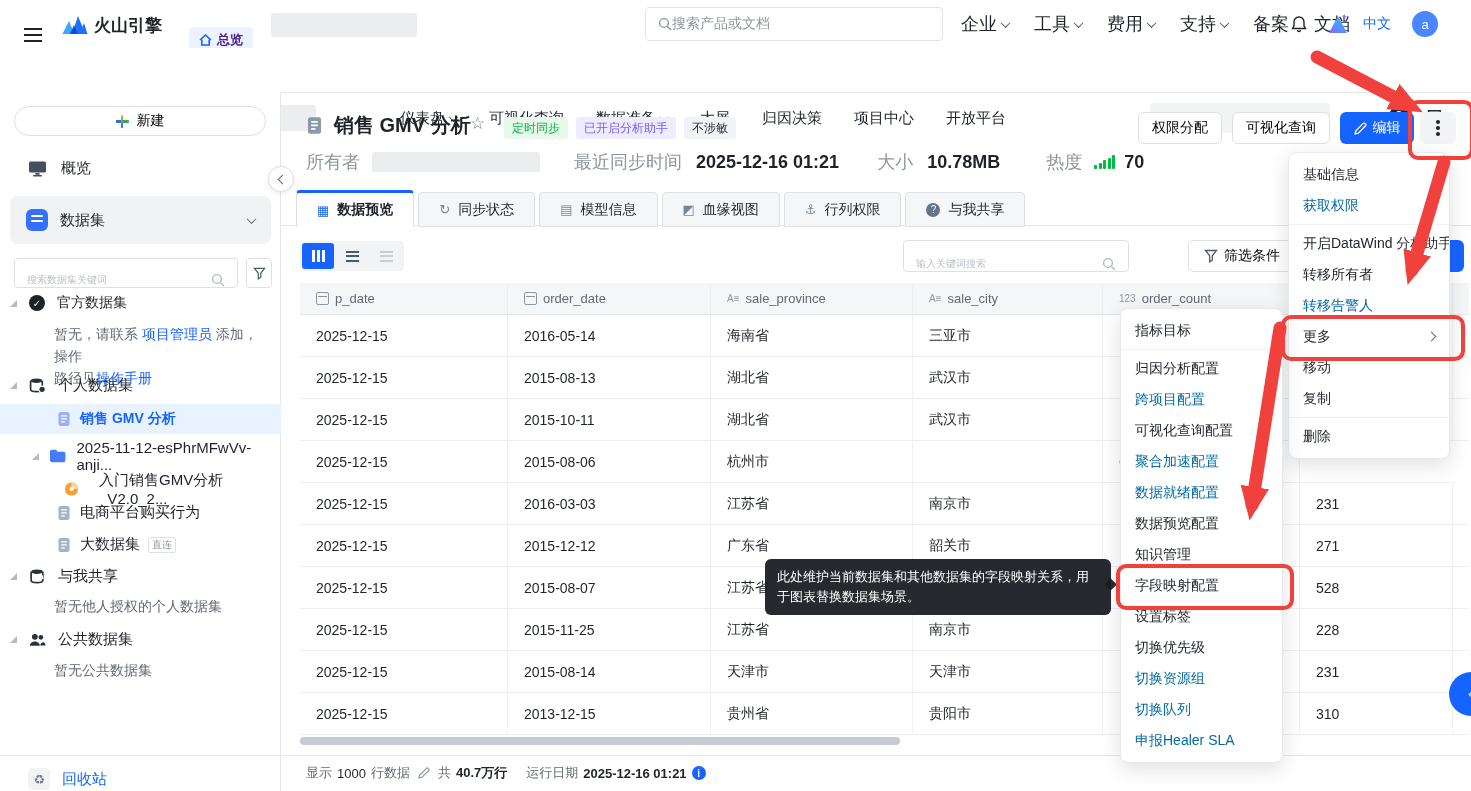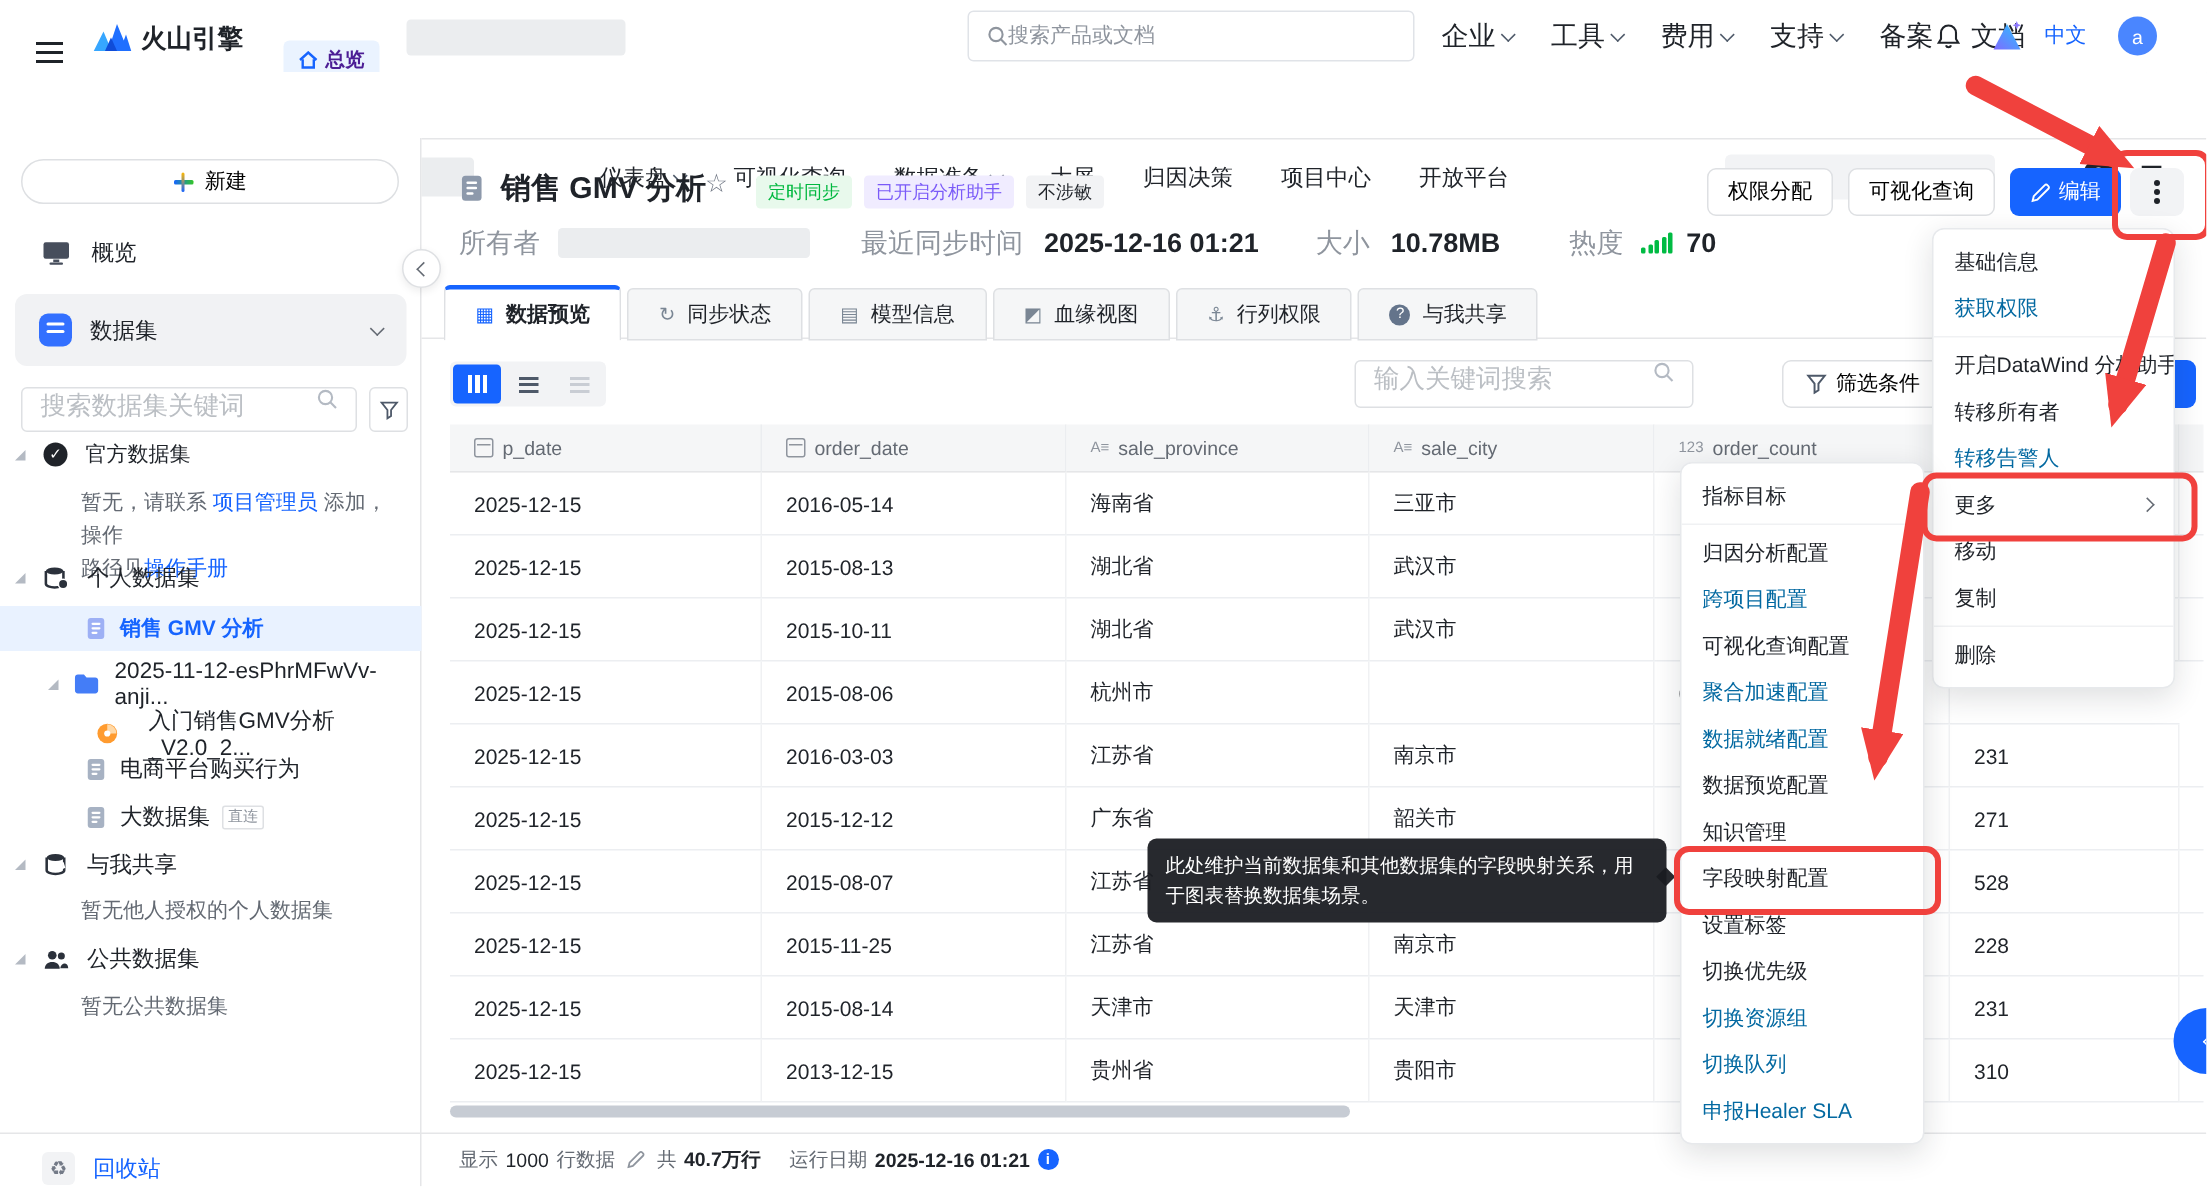--- a/index.html
+++ b/index.html
@@ -56,21 +56,21 @@
   .tab.active .tab-ic{color:#1664ff}
   .qic{width:14px;height:14px;border-radius:50%;background:#64748b;color:#fff!important;font-size:10px!important;display:flex;align-items:center;justify-content:center}
   .tabline{position:absolute;left:281px;top:225px;width:1190px;height:1px;background:#e5e6e8;z-index:1}
   
   .vsw{position:absolute;left:300px;top:241px;height:30px;background:#f2f3f5;border-radius:4px;display:flex;align-items:center;padding:2px;gap:2px;box-sizing:border-box}
   .vbtn{width:32px;height:26px;border-radius:3px;display:flex;align-items:center;justify-content:center;cursor:pointer}
   .vbtn.on{background:#1664ff}
   .ic-cols{width:13px;height:12px;background:repeating-linear-gradient(90deg,#fff 0 3px,transparent 3px 5px)}
   .ic-list{width:13px;height:11px;background:repeating-linear-gradient(0deg,#4e5969 0 2px,transparent 2px 4.5px)}
   .ic-rows{width:13px;height:11px;background:repeating-linear-gradient(0deg,#c9cdd4 0 2px,transparent 2px 4.5px)}
-  .inp{position:absolute;border:1px solid #dee0e3;border-radius:4px;background:#fff;display:flex;align-items:flex-start;box-sizing:border-box;color:#bbbfc4;font-size:17px;padding:0 12px;justify-content:space-between}
+  .inp{position:absolute;border:1px solid #dee0e3;border-radius:4px;background:#fff;display:flex;align-items:flex-end;box-sizing:border-box;color:#bbbfc4;font-size:10px;padding:0 12px;justify-content:space-between}
   
   .tgrid{display:grid;grid-template-columns:208px 203px 202px 190px 197px 153px 13px}
   .th{height:32px;display:flex;align-items:center;gap:6px;padding-left:16px;background:#f5f6f7;font-size:13px;color:#646a73;border-bottom:1px solid #e5e6e8;border-right:1px solid #ebedf0;box-sizing:border-box;overflow:hidden;white-space:nowrap}
   .td{height:42px;display:flex;align-items:center;padding-left:16px;font-size:14px;border-bottom:1px solid #eceef1;border-right:1px solid #f0f1f3;box-sizing:border-box;overflow:hidden;white-space:nowrap}
   .th:last-child,.td:last-child{border-right:none}
   .cal{width:11px;height:11px;border:1.3px solid #8f959e;border-radius:2px;position:relative;display:inline-block;flex:none}
   .cal:before{content:"";position:absolute;left:1px;right:1px;top:2.5px;height:1.3px;background:#8f959e}
   .tico{font-size:10px;color:#8f959e;letter-spacing:0;flex:none}
   .thumb{position:absolute;left:300px;top:737px;width:600px;height:8px;border-radius:4px;background:#c7ccd4;cursor:grab}
   

